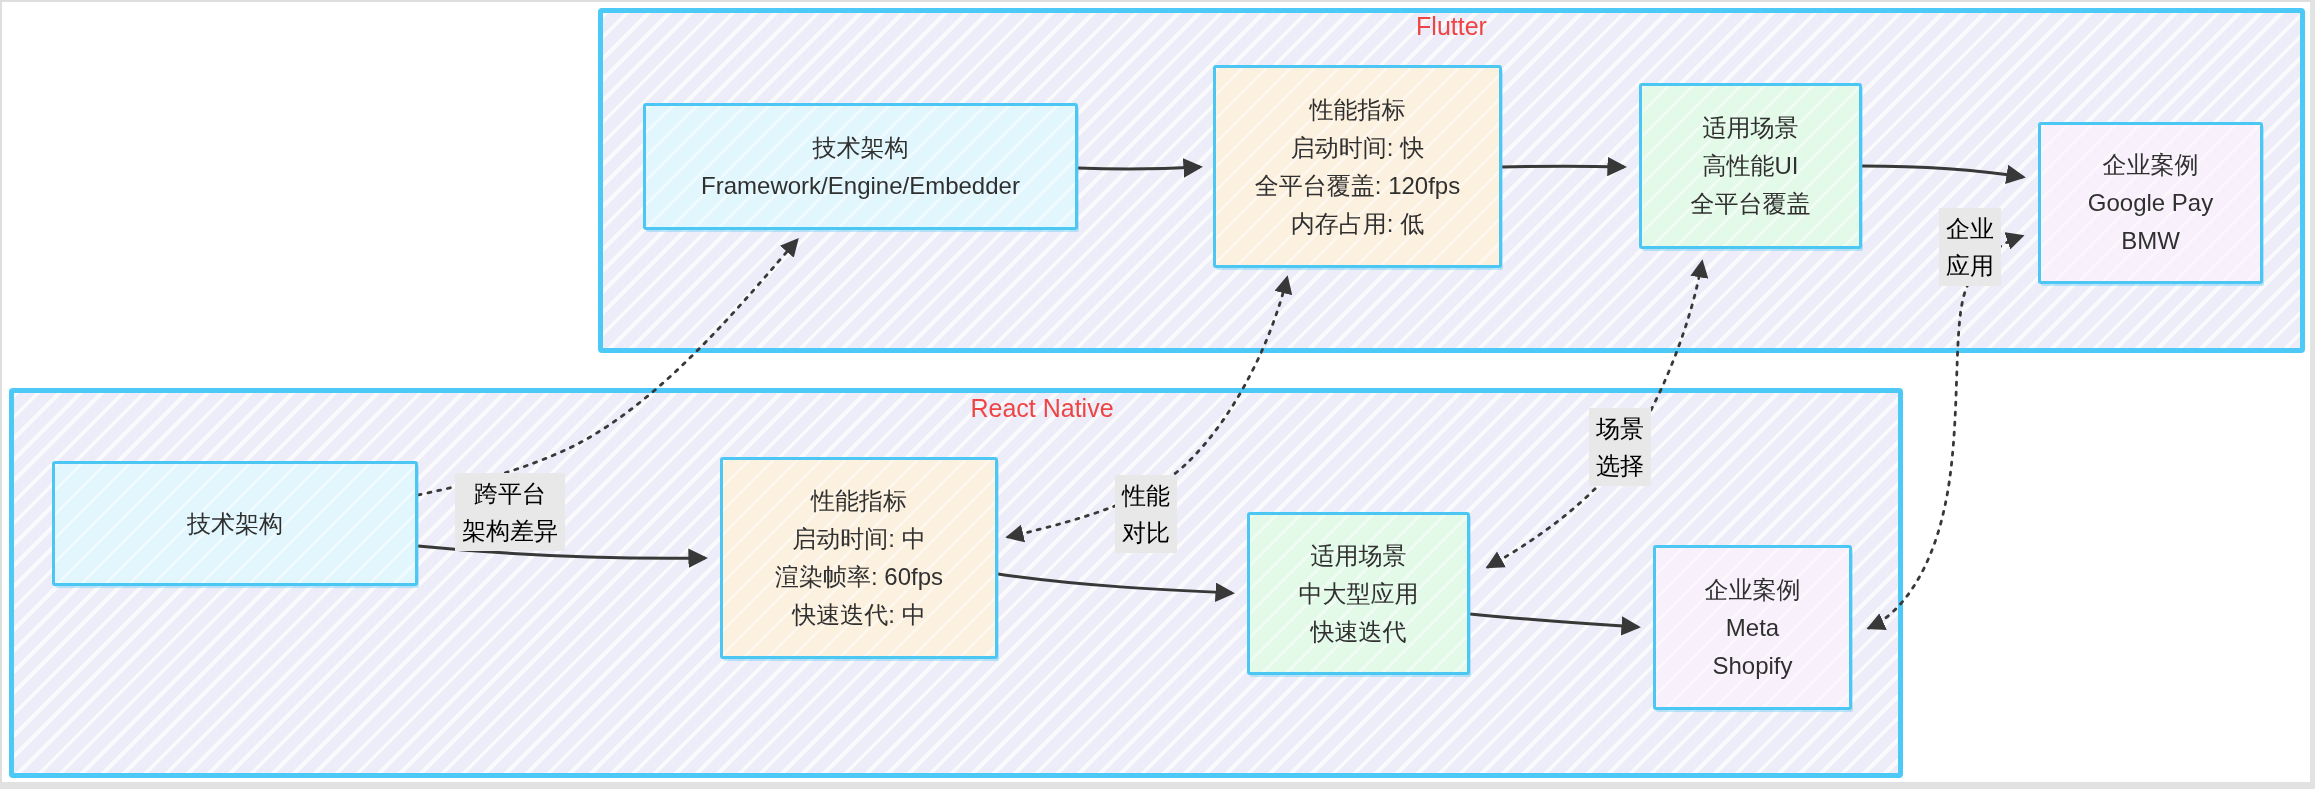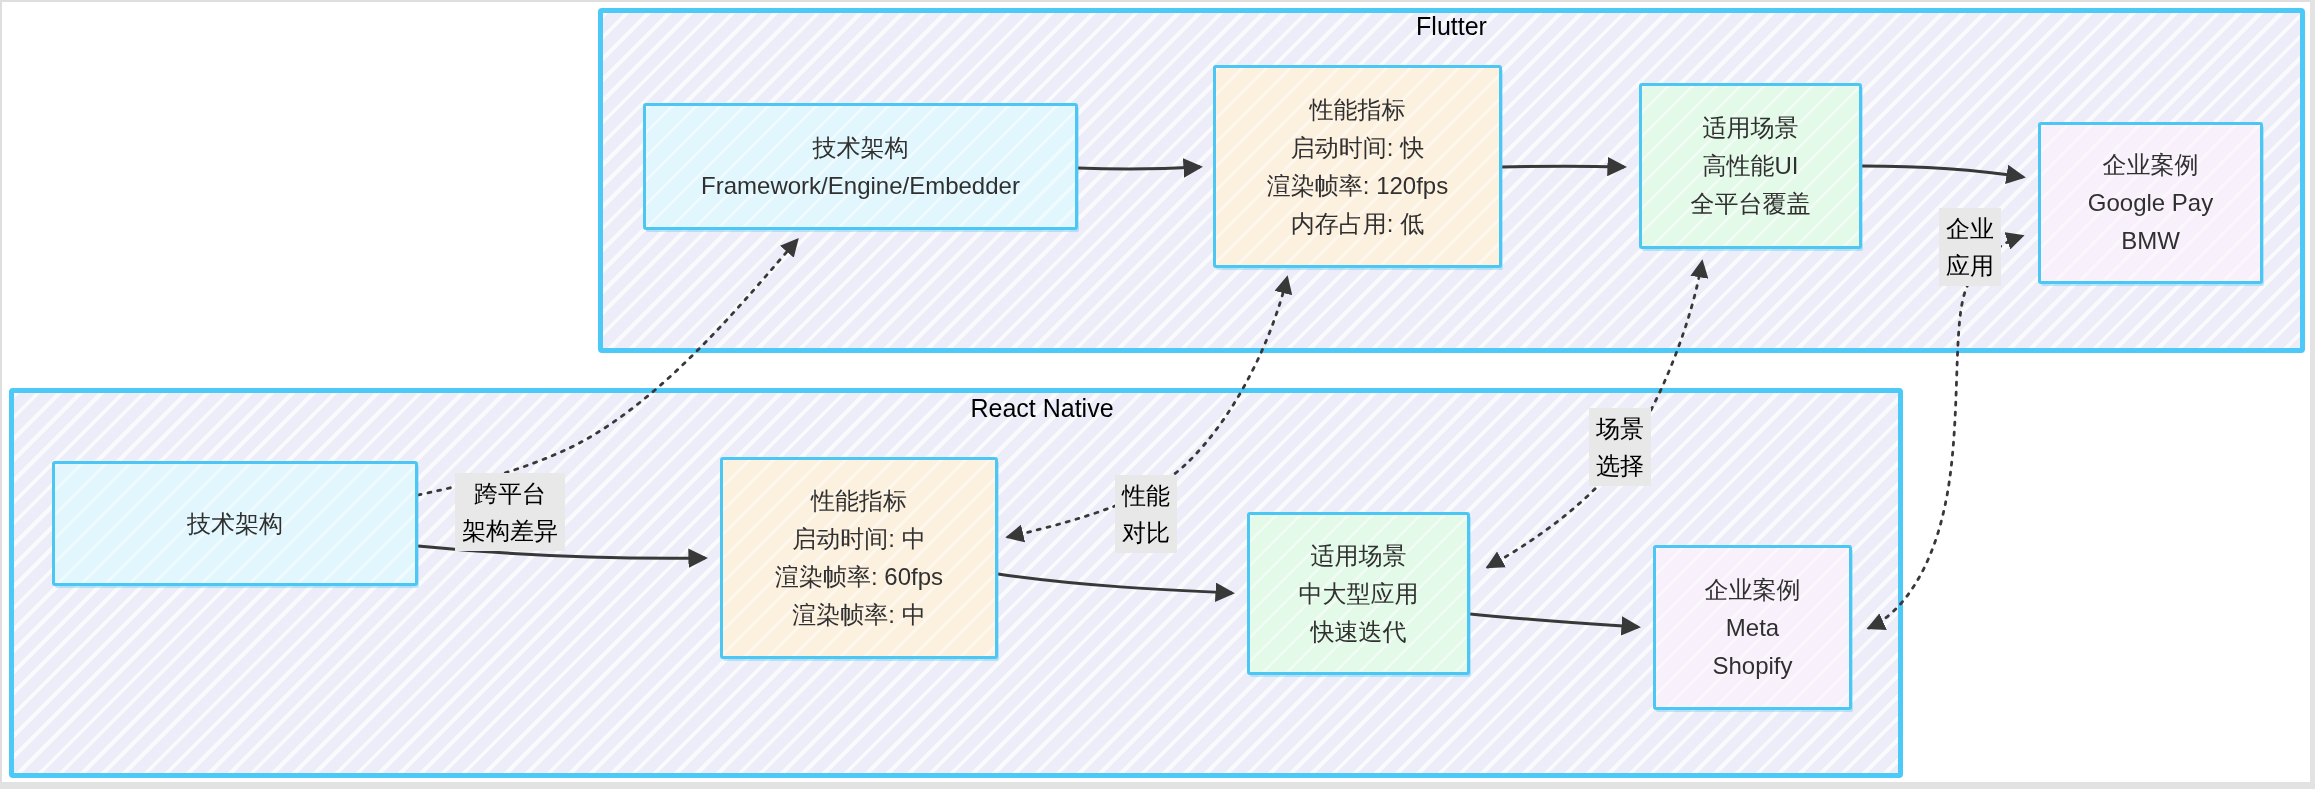--- a/index.html
+++ b/index.html
@@ -19,21 +19,21 @@
     position:absolute;
     background:#ecedf8;
     background-image:repeating-linear-gradient(135deg,
       rgba(255,255,255,0.75) 0px, rgba(255,255,255,0.75) 4px,
       rgba(236,237,248,0) 4px, rgba(236,237,248,0) 15px);
     border:5px solid #4cc9f6;border-radius:4px;
     box-sizing:border-box;
   }
   .subgraph-title{
     position:absolute;text-align:center;
-    font-size:25px;font-weight:400;color:#000000;z-index:5;
+    font-size:25px;font-weight:400;color:#ef4444;z-index:5;
   }
   .node{
     position:absolute;z-index:10;
     border:3.5px solid #4cc7f3;border-radius:3px;
     box-sizing:border-box;
     display:flex;flex-direction:column;justify-content:center;align-items:center;
     font-size:24px;line-height:38px;text-align:center;color:#303030;
     box-shadow:2px 3px 0 -1px rgba(77,199,243,0.35);
   }
   .node.hatch{
@@ -96,42 +96,42 @@
   </g>
 </svg>
 
 <div class="node hatch fill-arch" style="left:643px;top:103px;width:435px;height:127px;">
   <div>技术架构</div>
   <div>Framework/Engine/Embedder</div>
 </div>
 <div class="node hatch fill-perf" style="left:1213px;top:65px;width:289px;height:203px;">
   <div>性能指标</div>
   <div>启动时间: 快</div>
-  <div>渲染帧率: 120fps</div>
+  <div>全平台覆盖: 120fps</div>
   <div>内存占用: 低</div>
 </div>
 <div class="node hatch fill-scene" style="left:1639px;top:83px;width:223px;height:166px;">
   <div>适用场景</div>
   <div>高性能UI</div>
   <div>全平台覆盖</div>
 </div>
 <div class="node hatch fill-case" style="left:2038px;top:122px;width:225px;height:162px;">
   <div>企业案例</div>
   <div>Google Pay</div>
   <div>BMW</div>
 </div>
 
 <div class="node hatch fill-arch" style="left:52px;top:461px;width:366px;height:125px;">
   <div>技术架构</div>
 </div>
 <div class="node hatch fill-perf" style="left:720px;top:457px;width:278px;height:202px;">
   <div>性能指标</div>
   <div>启动时间: 中</div>
   <div>渲染帧率: 60fps</div>
-  <div>渲染帧率: 中</div>
+  <div>快速迭代: 中</div>
 </div>
 <div class="node hatch fill-scene" style="left:1247px;top:512px;width:223px;height:163px;">
   <div>适用场景</div>
   <div>中大型应用</div>
   <div>快速迭代</div>
 </div>
 <div class="node hatch fill-case" style="left:1653px;top:545px;width:199px;height:165px;">
   <div>企业案例</div>
   <div>Meta</div>
   <div>Shopify</div>

